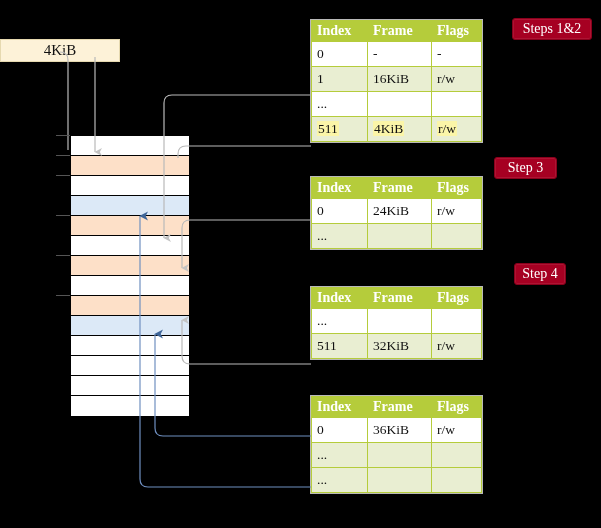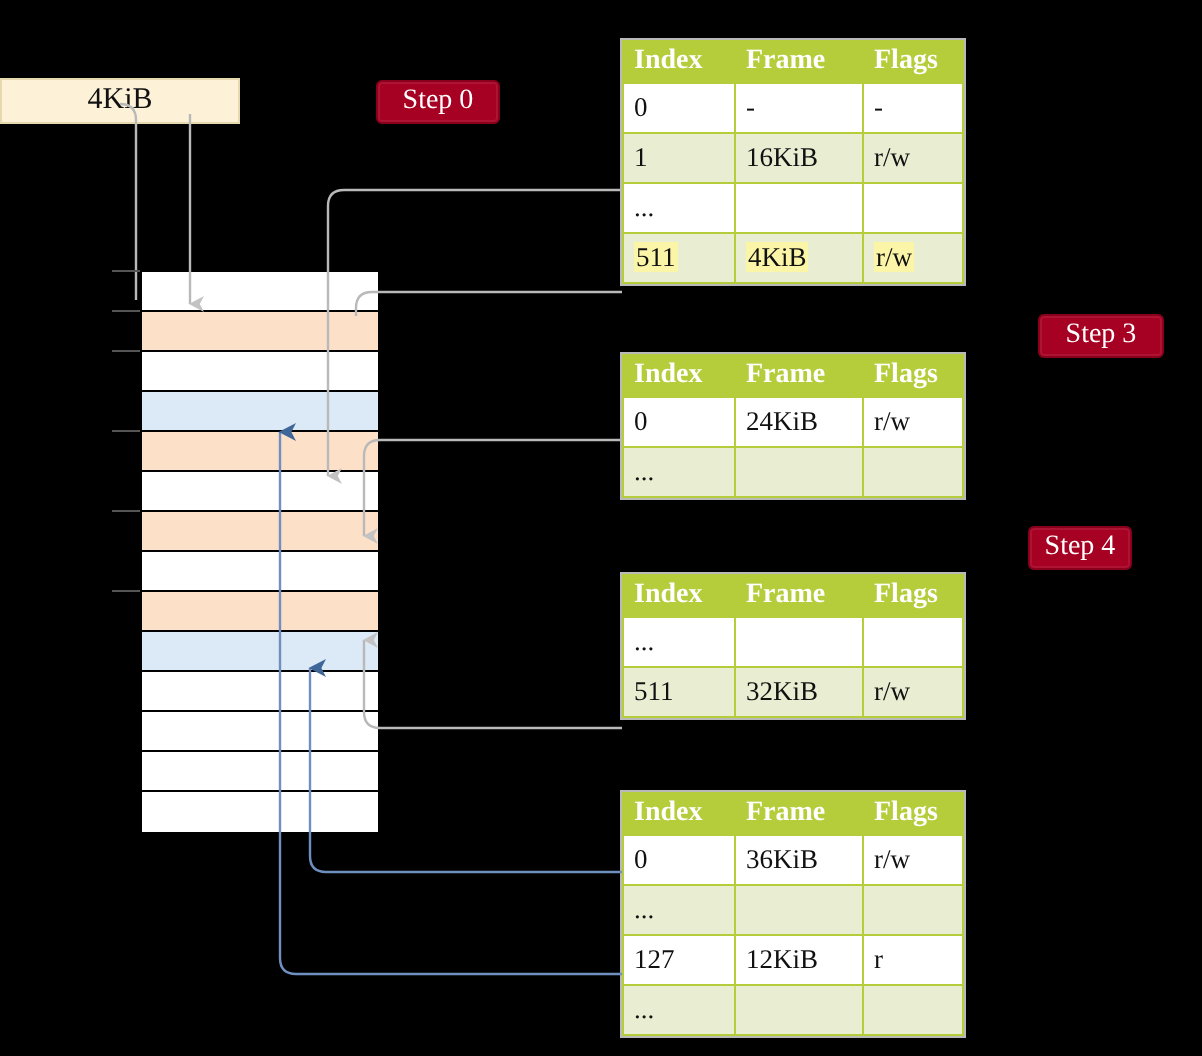--- a/index.html
+++ b/index.html
@@ -53,26 +53,26 @@
 </style>
 </head>
 <body>
 
 <div id="stage">
 
   <div class="cream-box" style="left:0px;top:39px;width:120px;height:23px;">
     <span>4KiB</span>
   </div>
 
-  <div class="badge" style="left:188px;top:40px;width:62px;height:22px;">
-    <span>Step 0</span>
-  </div>
-
-
-  <div class="badge" style="left:519px;top:157px;width:63px;height:22px;">
+
+  <div class="badge" style="left:512px;top:18px;width:80px;height:22px;">
+    <span>Steps 1&amp;2</span>
+  </div>
+
+  <div class="badge" style="left:494px;top:157px;width:63px;height:22px;">
     <span>Step 3</span>
   </div>
 
   <div class="badge" style="left:514px;top:263px;width:52px;height:22px;">
     <span>Step 4</span>
   </div>
 
   <div id="memcol">
       <div class="mrow m-white"></div>
       <div class="mrow m-peach"></div>
@@ -174,25 +174,20 @@
       <tbody>
         <tr class="plain">
           <td class="c-index">0</td>
           <td class="c-frame">36KiB</td>
           <td class="c-flags">r/w</td>
         </tr>
         <tr class="alt">
           <td class="c-index">...</td>
           <td class="c-frame"></td>
           <td class="c-flags"></td>
-        </tr>
-        <tr class="plain">
-          <td class="c-index">127</td>
-          <td class="c-frame">12KiB</td>
-          <td class="c-flags">r</td>
         </tr>
         <tr class="alt">
           <td class="c-index">...</td>
           <td class="c-frame"></td>
           <td class="c-flags"></td>
         </tr>
       </tbody>
     </table>
 
   <svg id="wires" viewBox="0 0 601 528">

